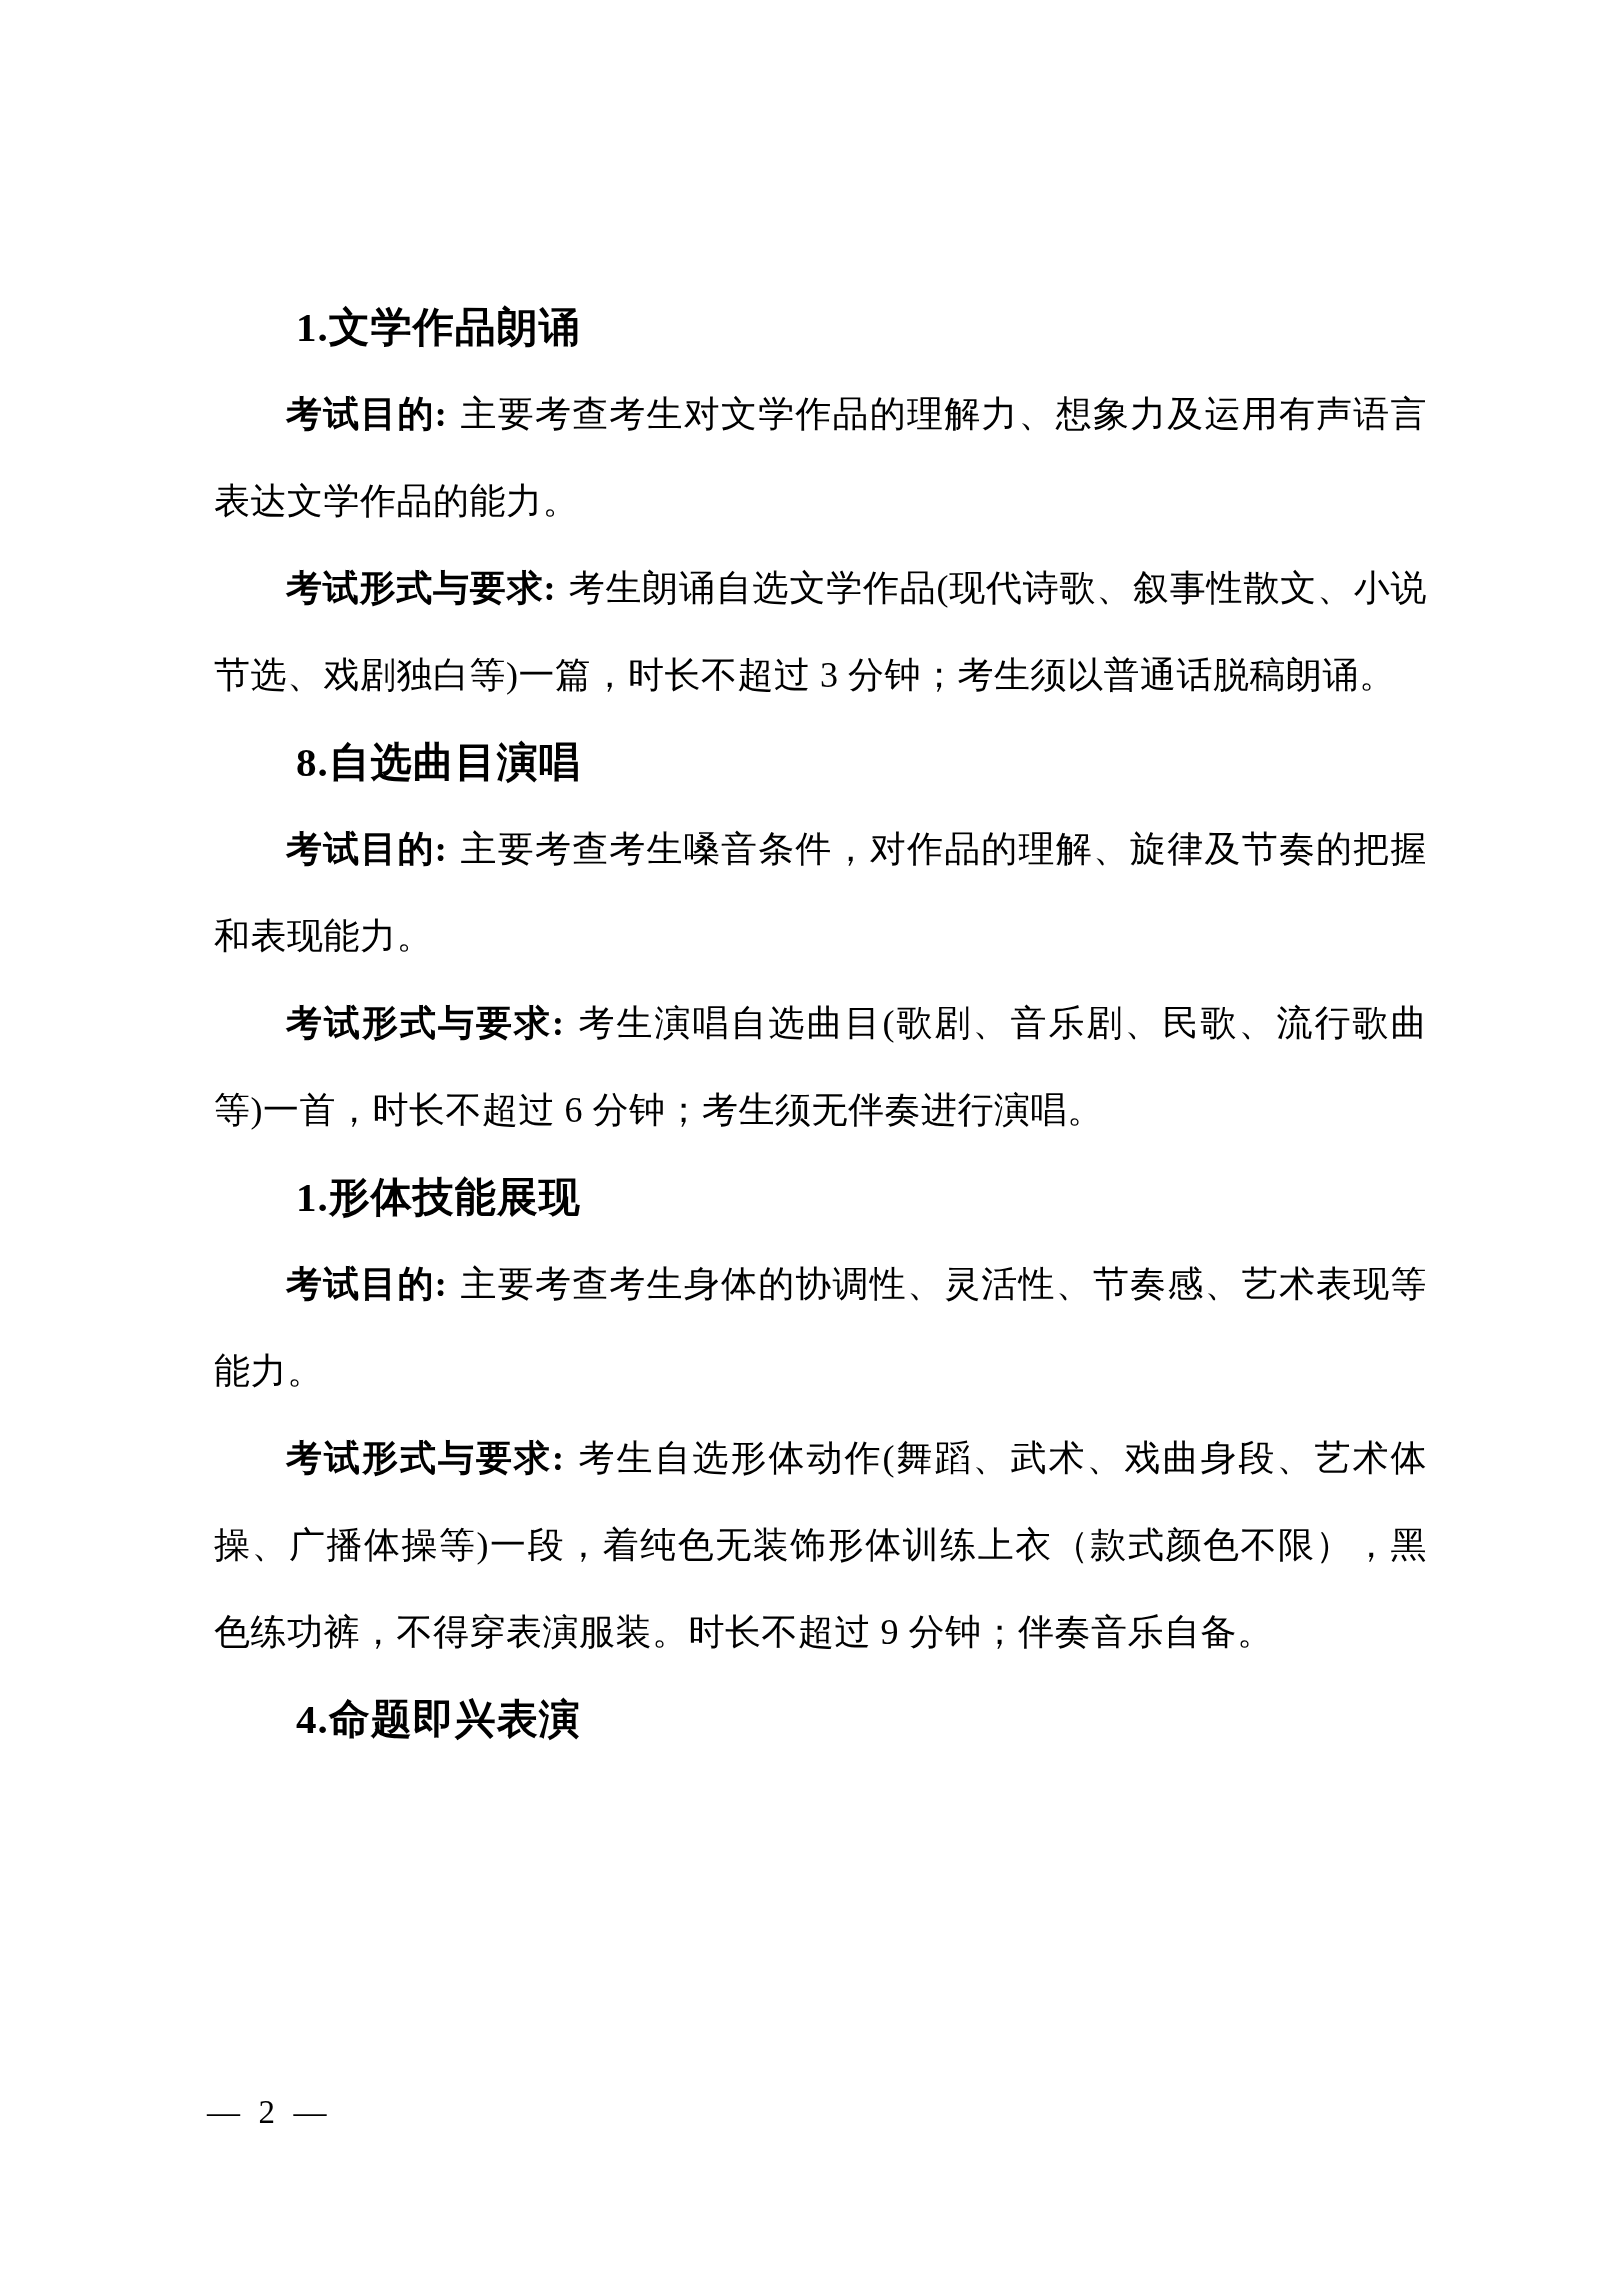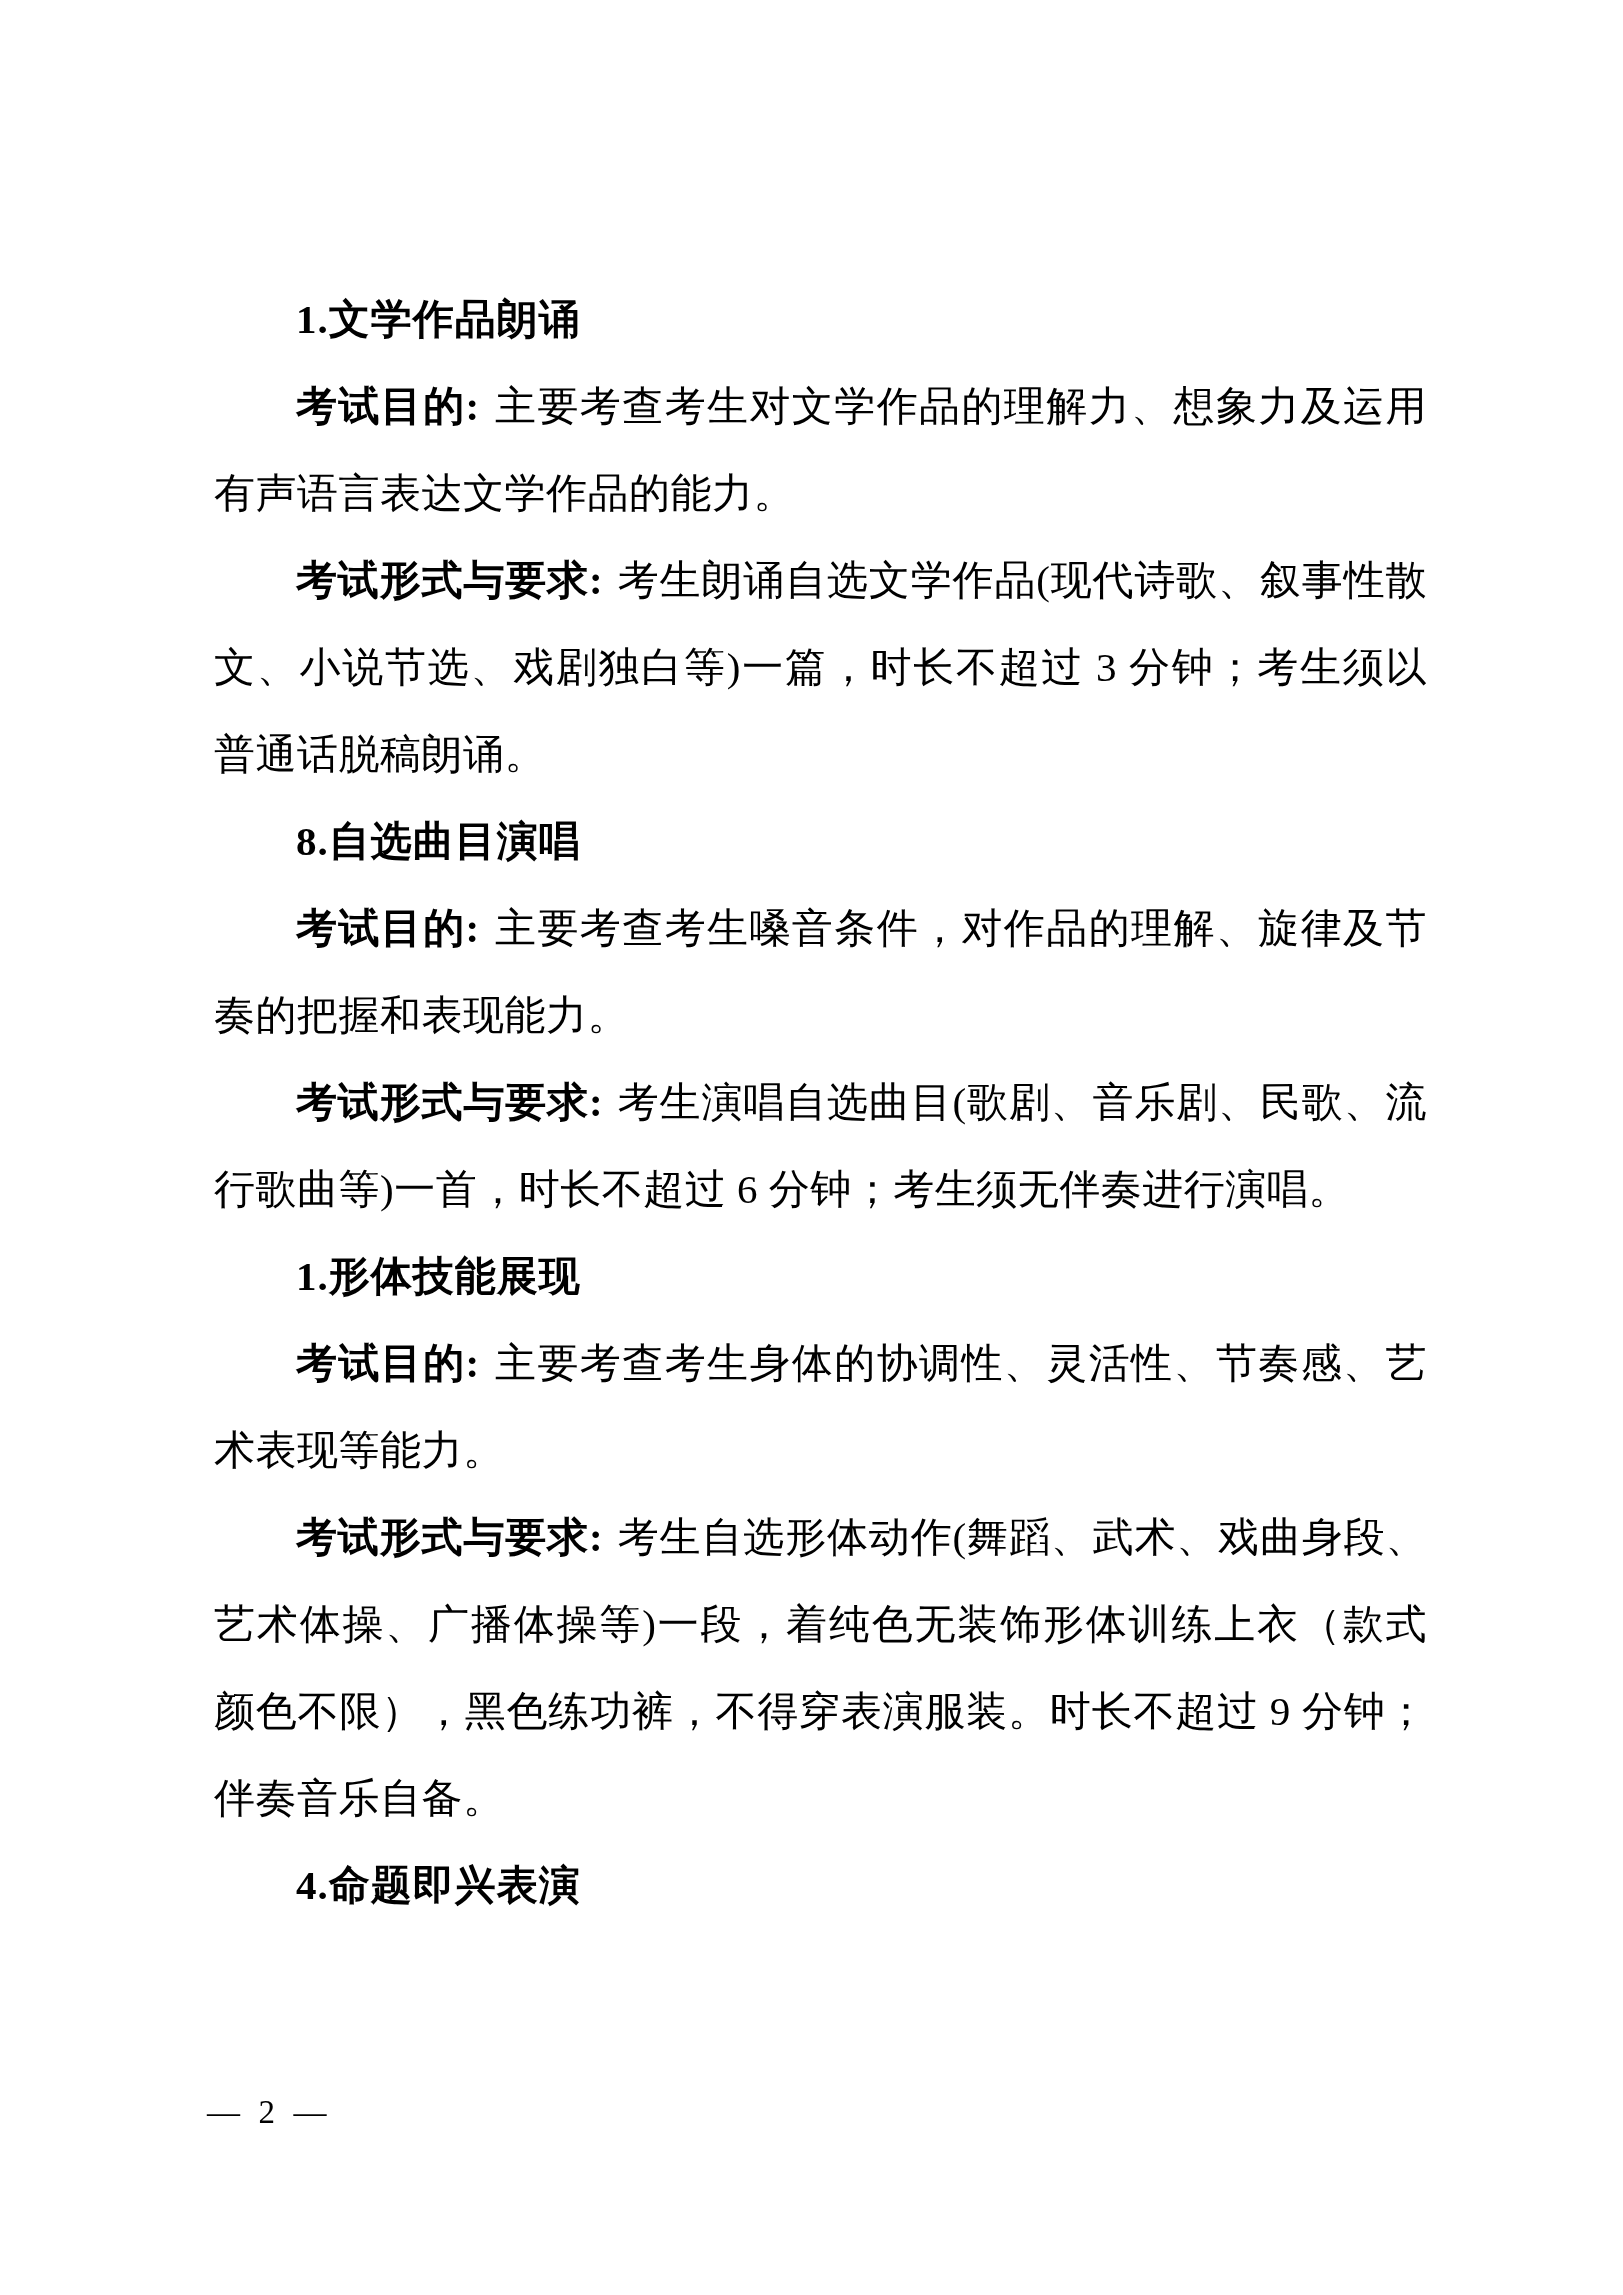--- a/index.html
+++ b/index.html
@@ -16,34 +16,34 @@
   }
   .page {
     position: absolute;
     inset: 0;
     background: #ffffff;
     overflow: hidden;
   }
   .content {
     position: absolute;
     left: 214px;
-    top: 276px;
+    top: 284px;
     width: 1213px;
   }
   .sec-heading {
     margin: 0;
     font-size: 41px;
     line-height: 87px;
     font-weight: 700;
     text-indent: 2em;
     letter-spacing: 1px;
   }
   .para {
     margin: 0;
-    font-size: 41px;
+    font-size: 36px;
     line-height: 87px;
     text-align: justify;
     text-justify: inter-ideograph;
     text-indent: 2em;
     letter-spacing: 0.5px;
   }
   .para .label {
     font-weight: 700;
     margin-right: 0.35em;
   }

